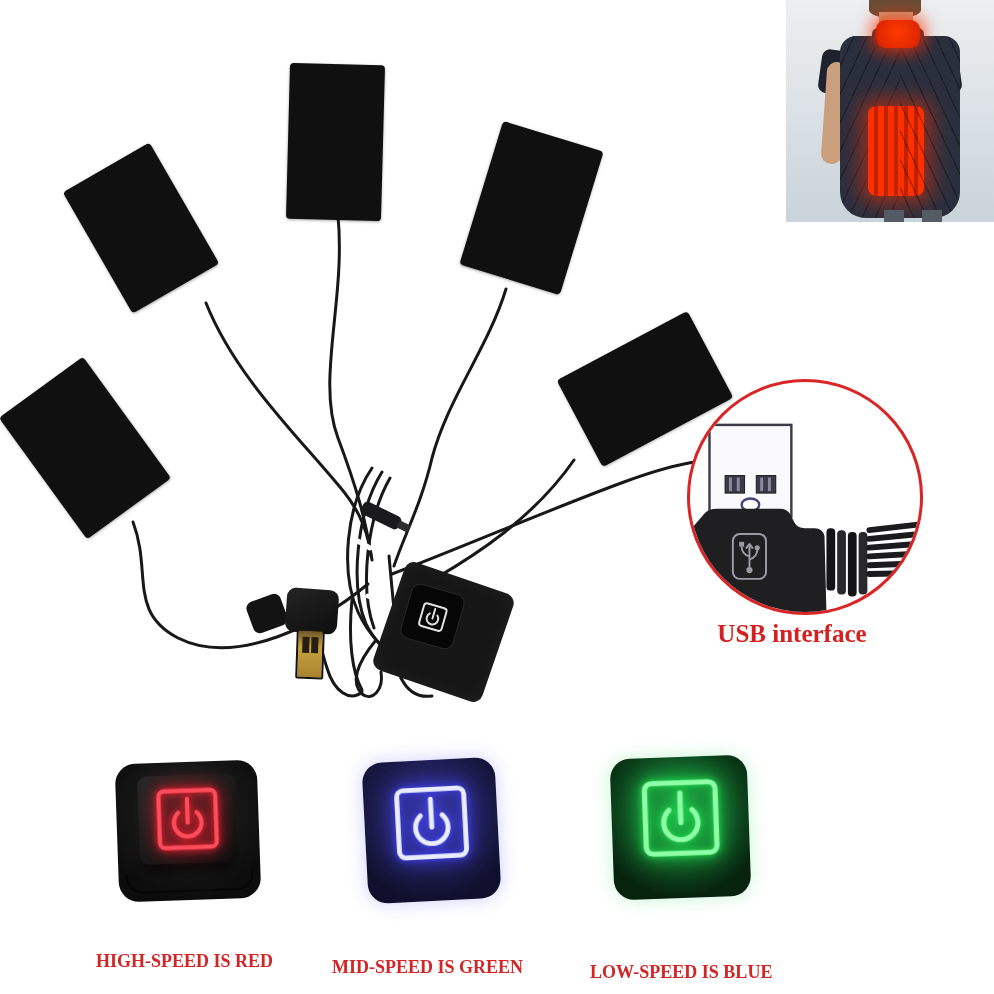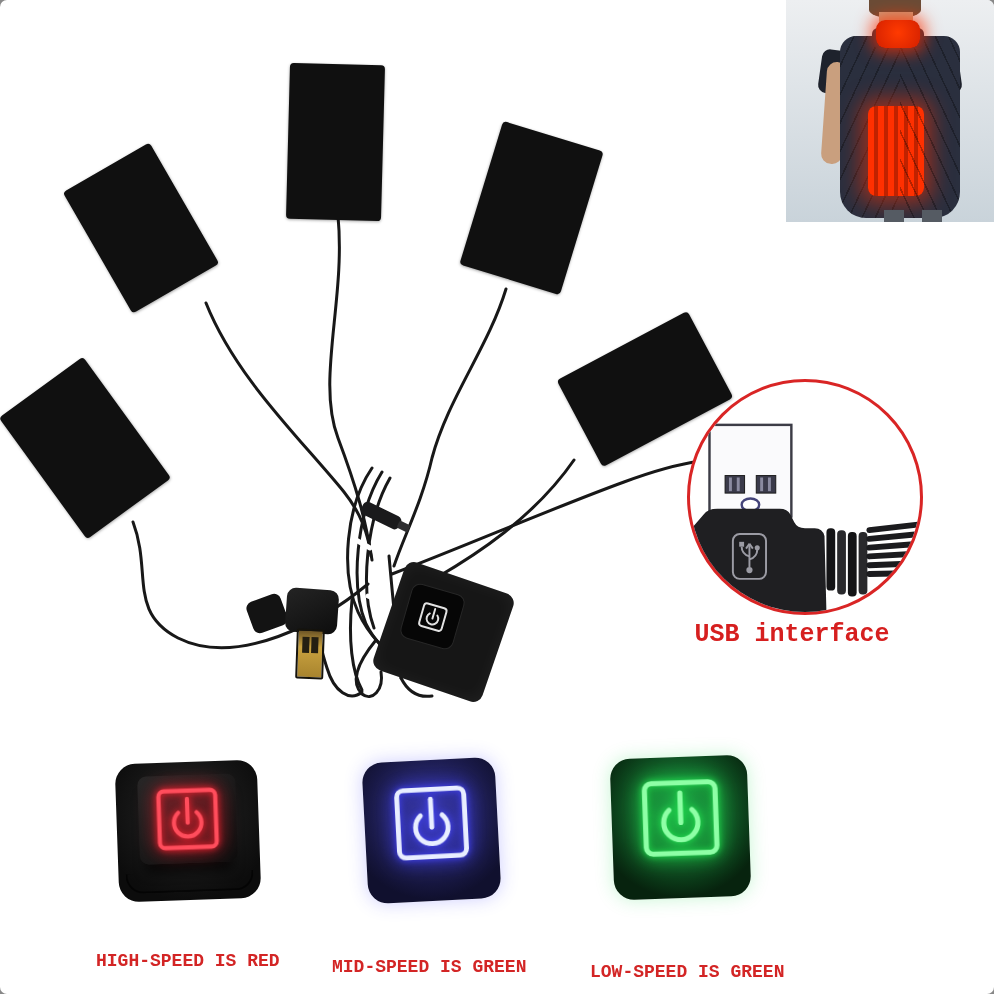--- a/index.html
+++ b/index.html
@@ -1,17 +1,17 @@
 <!DOCTYPE html>
 <html><head>
 <meta charset="utf-8">
 <style>
   html,body{margin:0;padding:0;background:#888;}
   #stage{position:relative;width:994px;height:994px;background:#ffffff;overflow:hidden;
-         font-family:Liberation Mono, monospace;border-radius:7px;}
+         font-family:Liberation Serif, serif;}
   #stage *{position:absolute;box-sizing:border-box;}
 
   
   .pad{background:var(--pad-color,#101010);border-radius:4px;box-shadow:0 1px 3px rgba(0,0,0,.35);}
   .pad1{left:288px;top:64px;width:95px;height:156px;transform:rotate(1.5deg);}
   .pad2{left:91px;top:158px;width:100px;height:140px;transform:rotate(-30deg);}
   .pad3{left:33px;top:373px;width:104px;height:150px;transform:rotate(-36deg);}
   .pad4{left:479px;top:133px;width:105px;height:150px;transform:rotate(17deg);}
   .pad5{left:571px;top:340px;width:148px;height:98px;transform:rotate(-28deg);}
 
@@ -208,15 +208,15 @@
   <div class="speed-btn btn-low" style="--icon: #8effa6; --glow: #21e24f; --body-center: #1a9c43; --body-edge: #07230e;">
     <svg viewBox="0 0 72 72">
       <rect x="5" y="5" width="62" height="62" rx="6"></rect>
       <path d="M 26 28.9 A 15 15 0 1 0 46 28.9"></path>
       <line x1="36" y1="14" x2="36" y2="40"></line>
     </svg>
   </div>
 
   <div class="caption cap-high">HIGH-SPEED IS RED</div>
   <div class="caption cap-mid">MID-SPEED IS GREEN</div>
-  <div class="caption cap-low">LOW-SPEED IS GREEN</div>
+  <div class="caption cap-low">LOW-SPEED IS BLUE</div>
 
 </div>
 
 </body></html>

